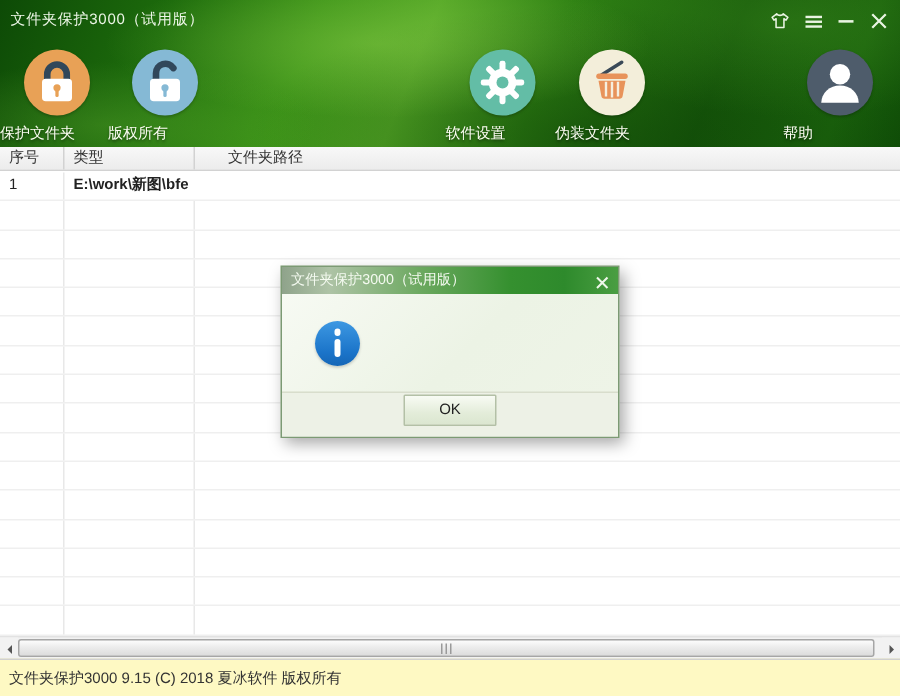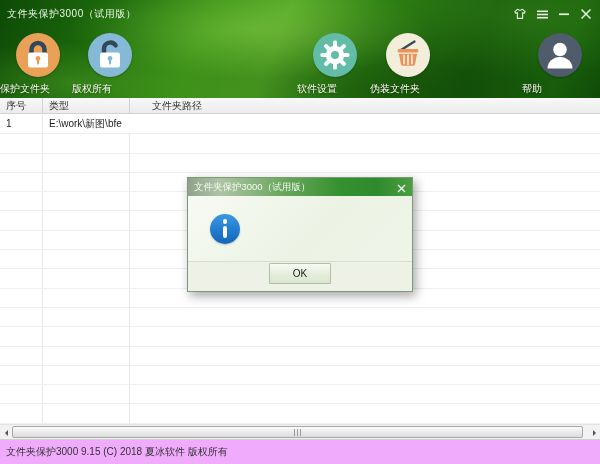--- a/index.html
+++ b/index.html
@@ -49,21 +49,21 @@
     border-bottom:1px solid #d2d2d2; display:flex;
     font-size:10px; color:#333;
   }
   .th { line-height:15px; padding-left:6px; border-right:1px solid #d2d2d2; cursor:pointer; }
   .th.c1 { width:43px; } .th.c2 { width:87px; } .th.c3 { flex:1; border-right:none;margin-left:16px; }
   #tbody { position:absolute; left:0; top:115px; width:600px; height:309px; background:#fff; }
   .trow { display:flex; height:19.3px; border-bottom:1px solid #efefef; font-size:10px; color:#222; }
   .td { line-height:18px; padding-left:6px; overflow:hidden; white-space:nowrap; }
   .td.c1 { width:43px; border-right:1px solid #e8e8e8; }
   .td.c2 { width:87px; border-right:1px solid #e8e8e8; }
-  .td.c3 { flex:1; }
+  .td.c3 { flex:1;font-weight:bold; }
   
   #hscroll {
     position:absolute; left:0; top:424px; width:600px; height:15px;
     background:#f2f2f2; border-top:1px solid #e2e2e2;
   }
   .sarrow {
     position:absolute; top:0; width:12px; height:15px; cursor:pointer;
     display:flex; align-items:center; justify-content:center; background:#f2f2f2;
   }
   #sleft { left:0; } #sright { right:0; }
@@ -73,21 +73,21 @@
   #sthumb {
     position:absolute; left:12px; top:1px; width:571px; height:12px;
     background:linear-gradient(#fcfcfc,#ececec 45%,#dcdcdc);
     border:1px solid #a6a6a6; border-radius:2px; cursor:pointer;
     display:flex; align-items:center; justify-content:center;
   }
   .grip { width:1.5px; height:7px; background:#9a9a9a; box-shadow:3px 0 0 #9a9a9a,-3px 0 0 #9a9a9a; }
   
   #statusbar {
     position:absolute; left:0; top:439px; width:600px; height:25px;
-    background:#f0abfc; border-top:1px solid #d0d0d0;
+    background:#fef9c3; border-top:1px solid #d0d0d0;
     font-size:10px; color:#333; padding:5px 0 0 6px;
   }
   
   #dialog {
     position:absolute; left:187px; top:177px; width:226px; height:115px;
     border:1px solid #7c9a74; box-shadow:3px 4px 10px rgba(0,0,0,.35);
     z-index:10; background:#f1f6ec;
   }
   #dtitle {
     position:absolute; left:0; top:0; width:100%; height:18px;

